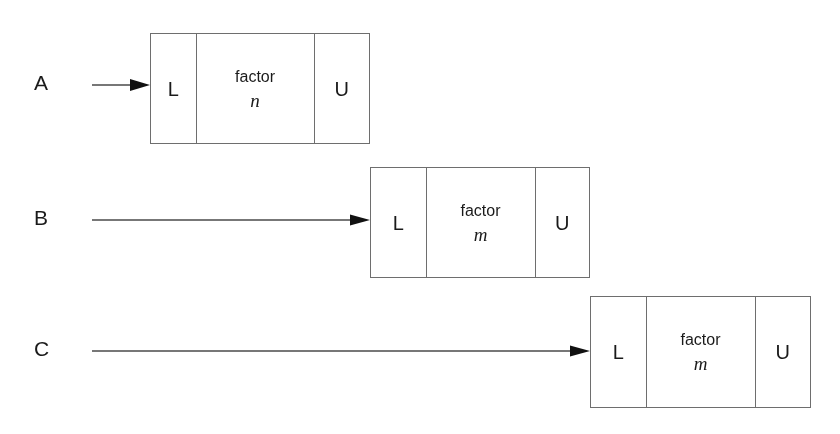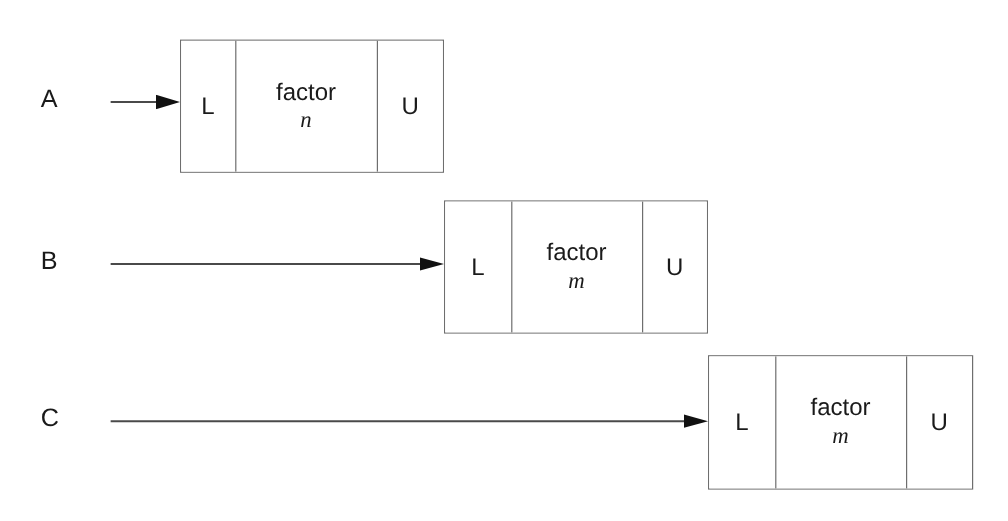--- a/index.html
+++ b/index.html
@@ -63,21 +63,21 @@
   .cell-lu {
     font-family: "Liberation Sans", sans-serif;
     font-size: 20px;
     line-height: 20px;
   }
   .cell-factor {
     padding-top: 2px;
   }
   .factor-word {
     font-family: "Liberation Sans", sans-serif;
-    font-size: 20px;
+    font-size: 16px;
     line-height: 22px;
     display: block;
     text-align: right;
   }
   .factor-var {
     font-family: "Liberation Serif", serif;
     font-style: italic;
     font-size: 19px;
     line-height: 26px;
     display: block;

